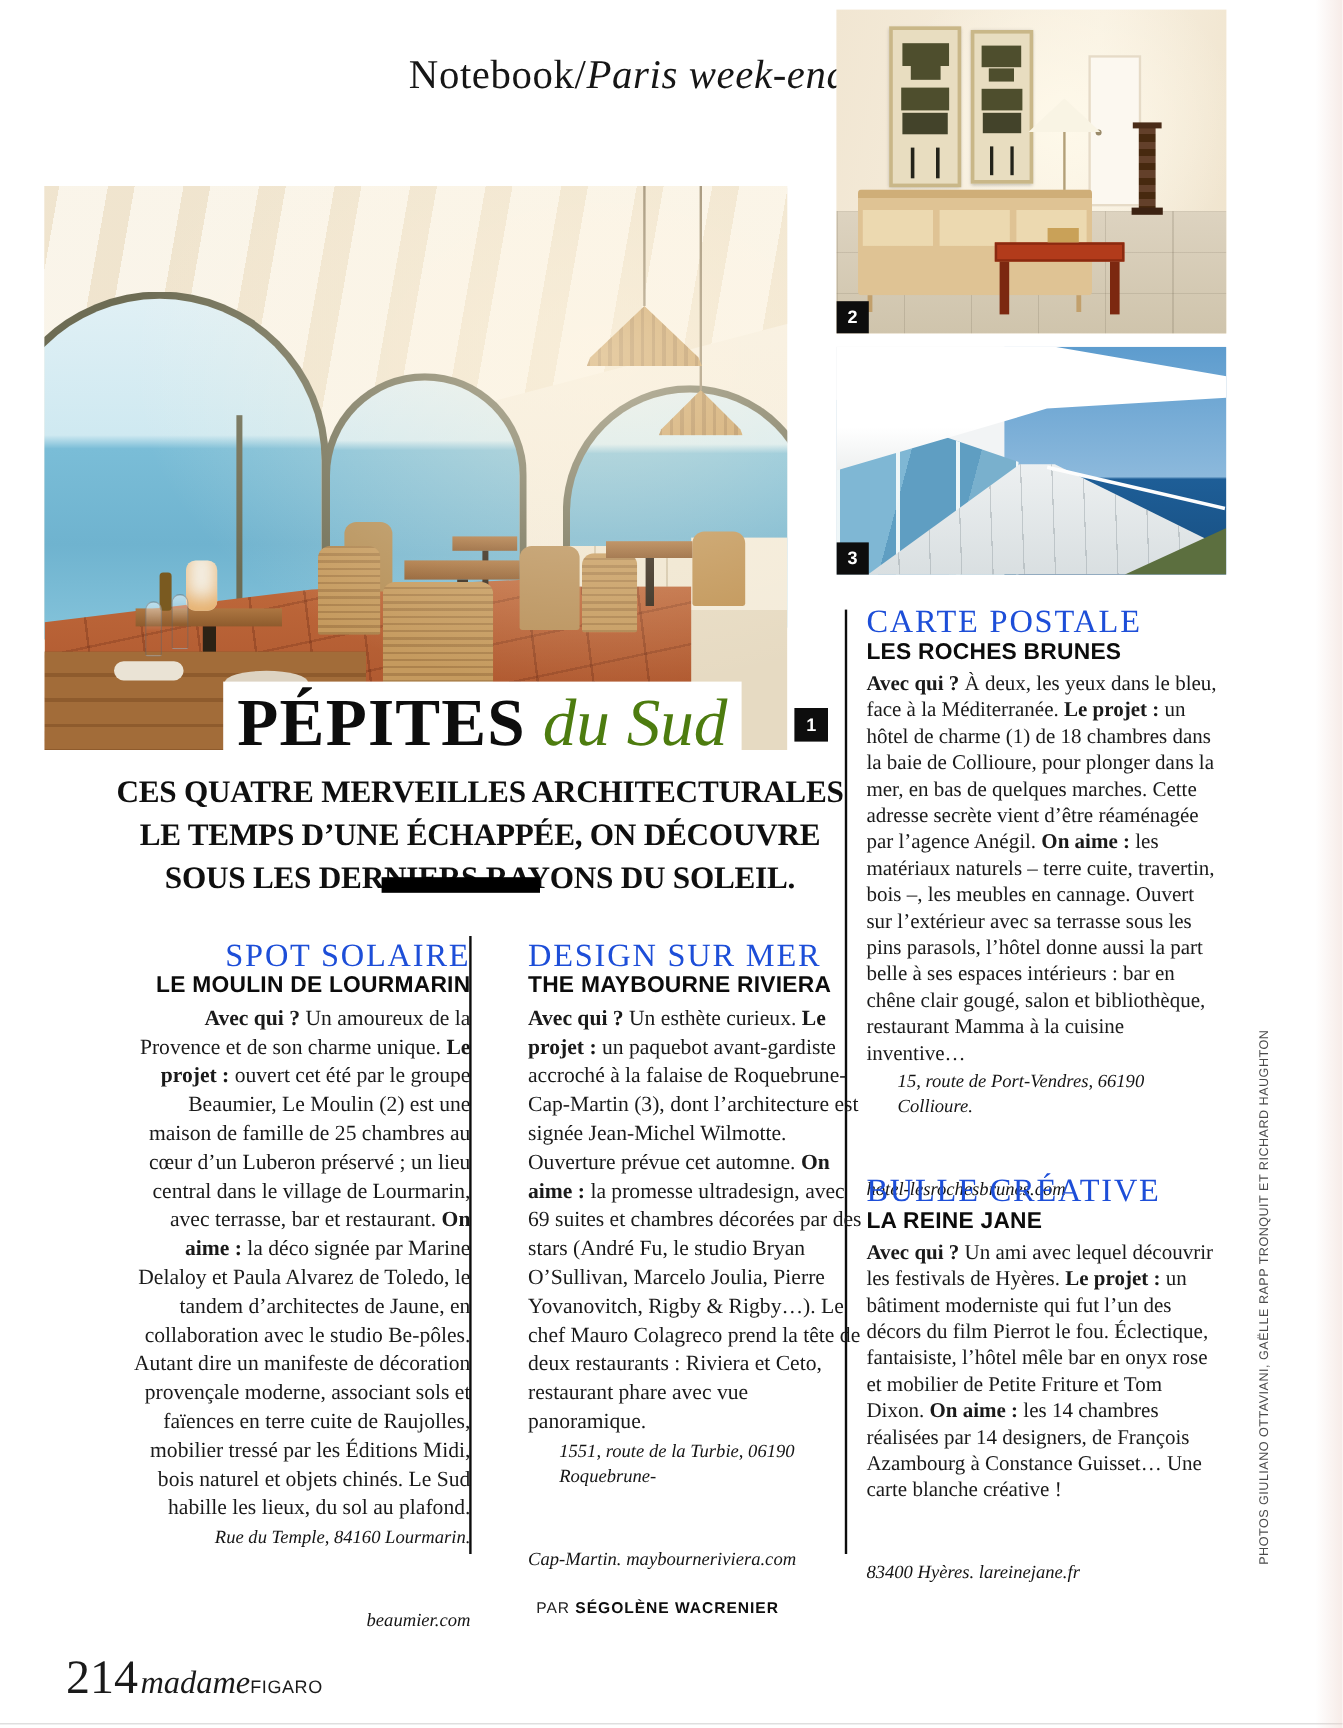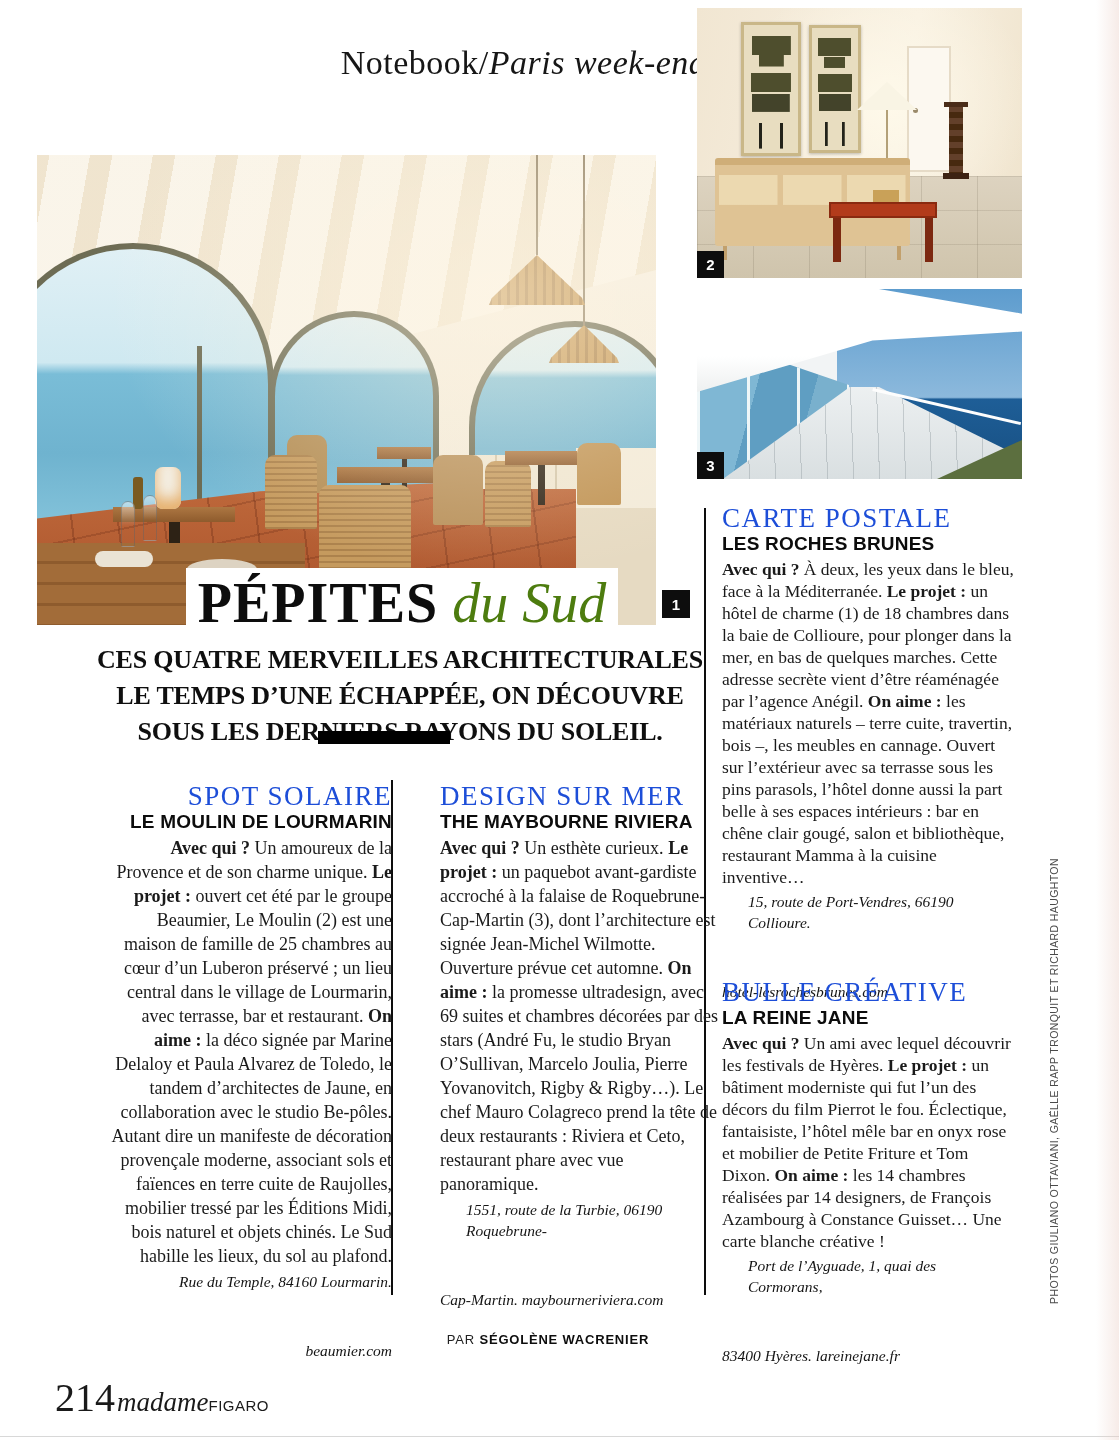--- a/index.html
+++ b/index.html
@@ -293,21 +293,20 @@
       <span class="addr-l1">15, route de Port-Vendres, 66190 Collioure.</span>
       <span class="addr-l2">hotel-lesrochesbrunes.com</span>
     </p>
   </article>
 
   <article class="art art4">
     <h3 class="kicker">BULLE CRÉATIVE</h3>
     <h4 class="venue">LA REINE JANE</h4>
     <p class="bodytext"><span class="seg-b">Avec qui ?</span><span> Un ami avec lequel découvrir les festivals de Hyères. </span><span class="seg-b">Le projet :</span><span> un bâtiment moderniste qui fut l’un des décors du film </span><span class="seg-i">Pierrot le fou.</span><span> Éclectique, fantaisiste, l’hôtel mêle bar en onyx rose et mobilier de Petite Friture et Tom Dixon. </span><span class="seg-b">On aime :</span><span> les 14 chambres réalisées par 14 designers, de François Azambourg à Constance Guisset… Une carte blanche créative !</span></p>
     <p class="addr">
-      <span class="addr-l1">Port de l’Ayguade, 1, quai des Cormorans,</span>
       <span class="addr-l2">83400 Hyères. lareinejane.fr</span>
     </p>
   </article>
 
   <div class="abs byline">
     <span>PAR </span><span class="by-name">SÉGOLÈNE WACRENIER</span>
   </div>
 
   <div class="abs folio">
     <span class="folio-num">214</span>

